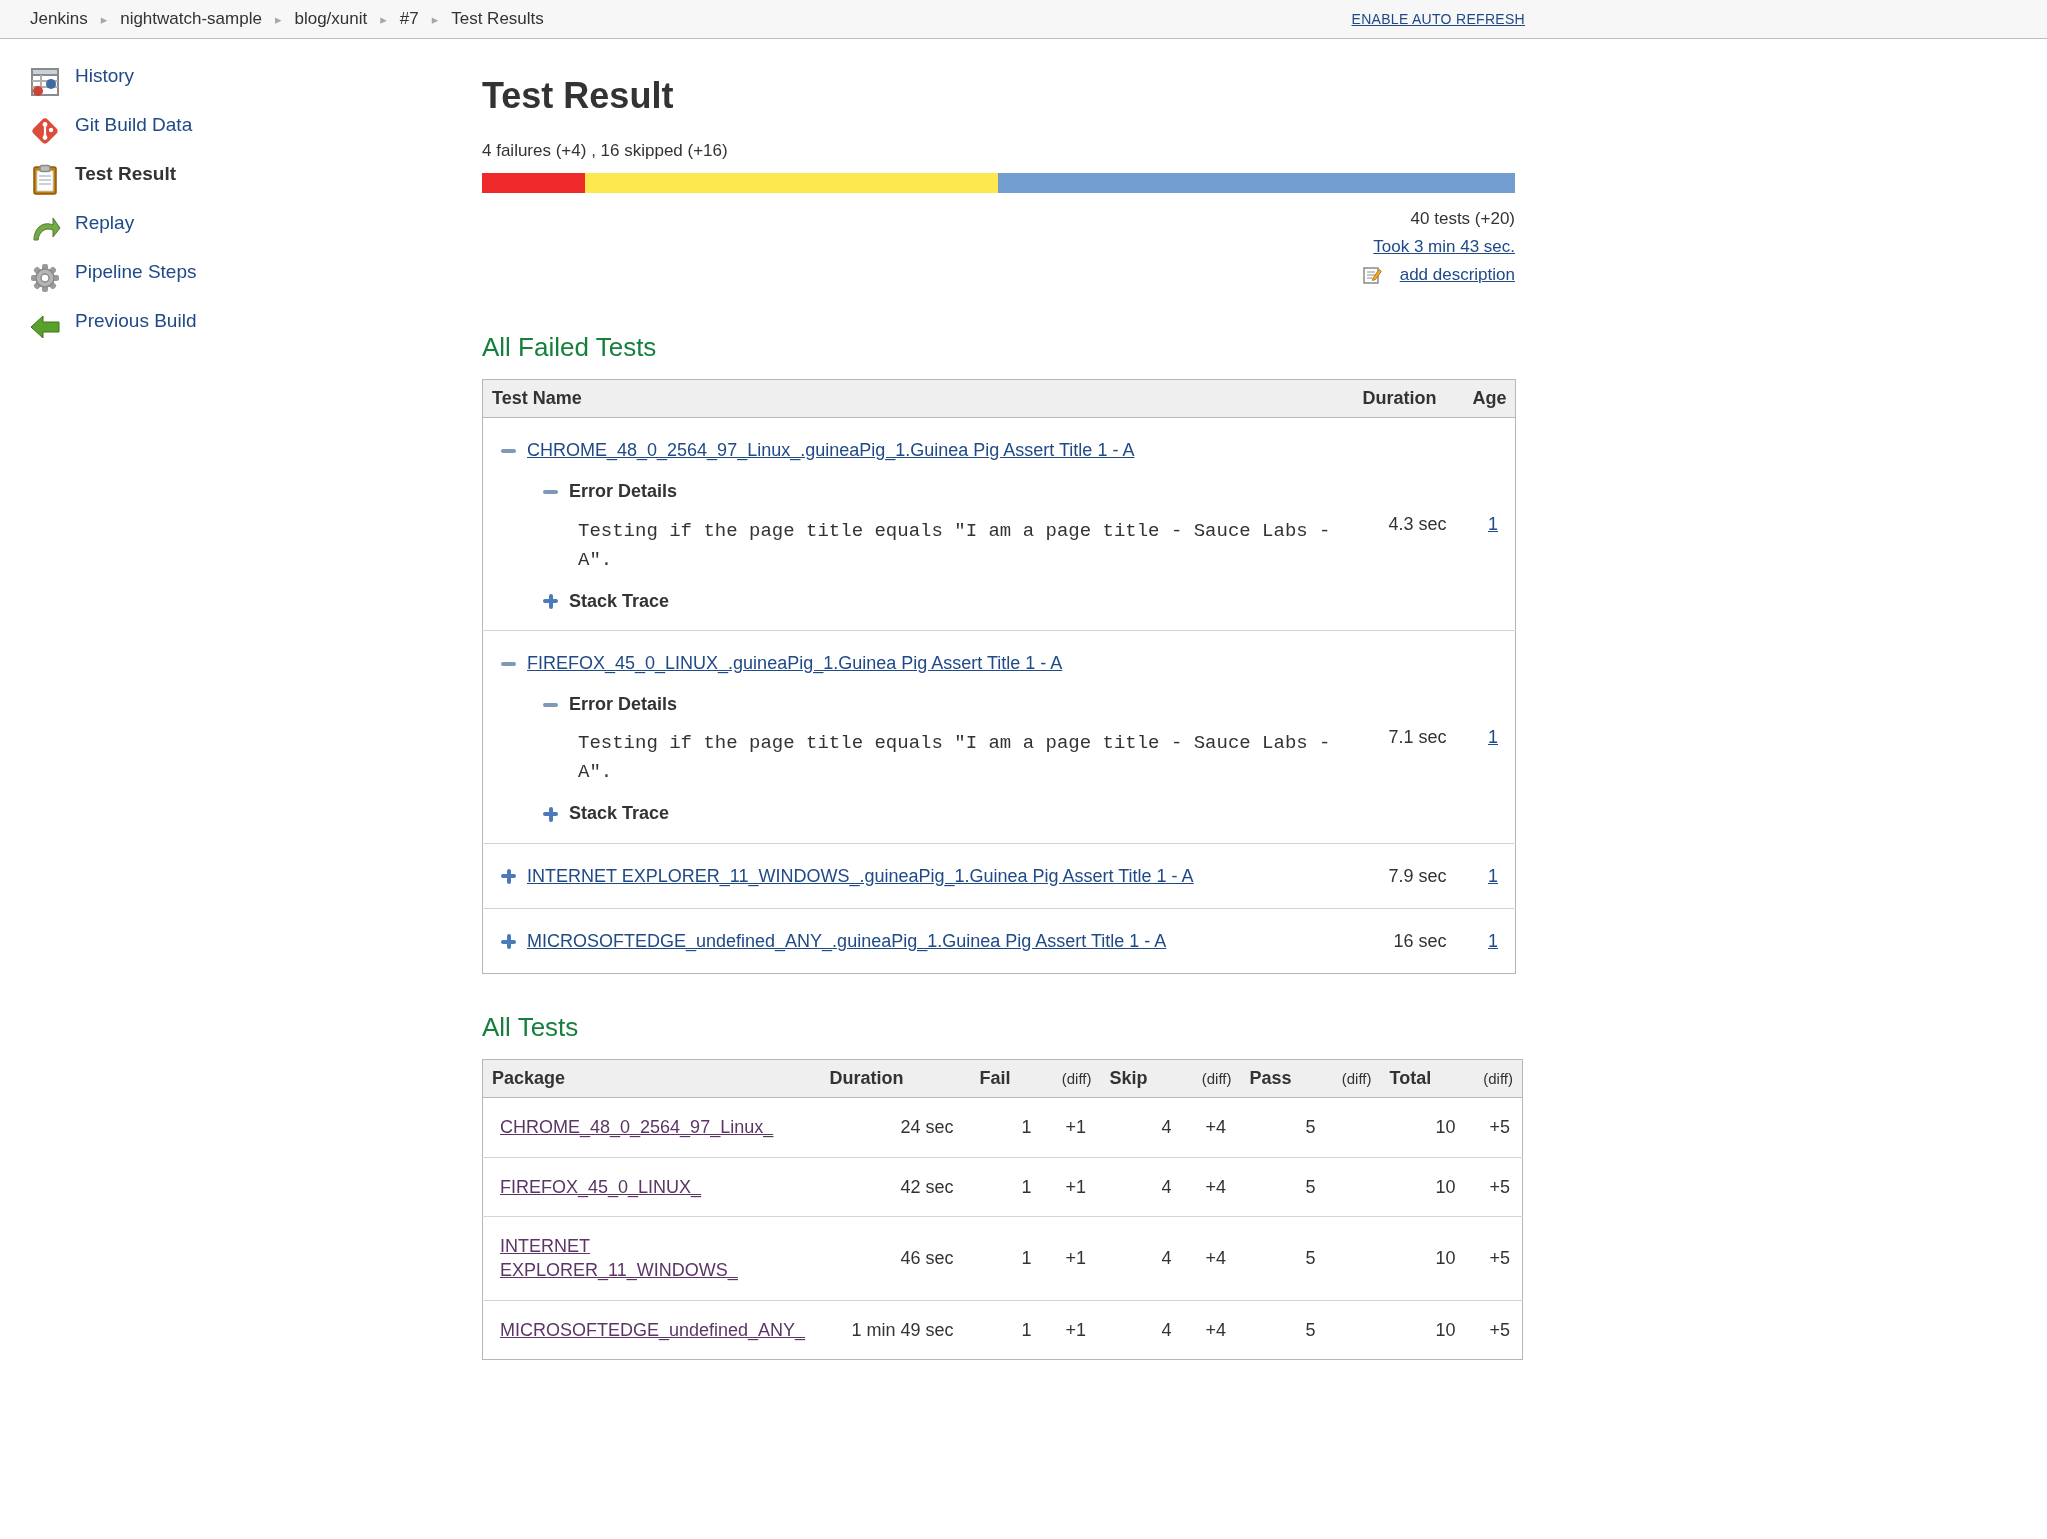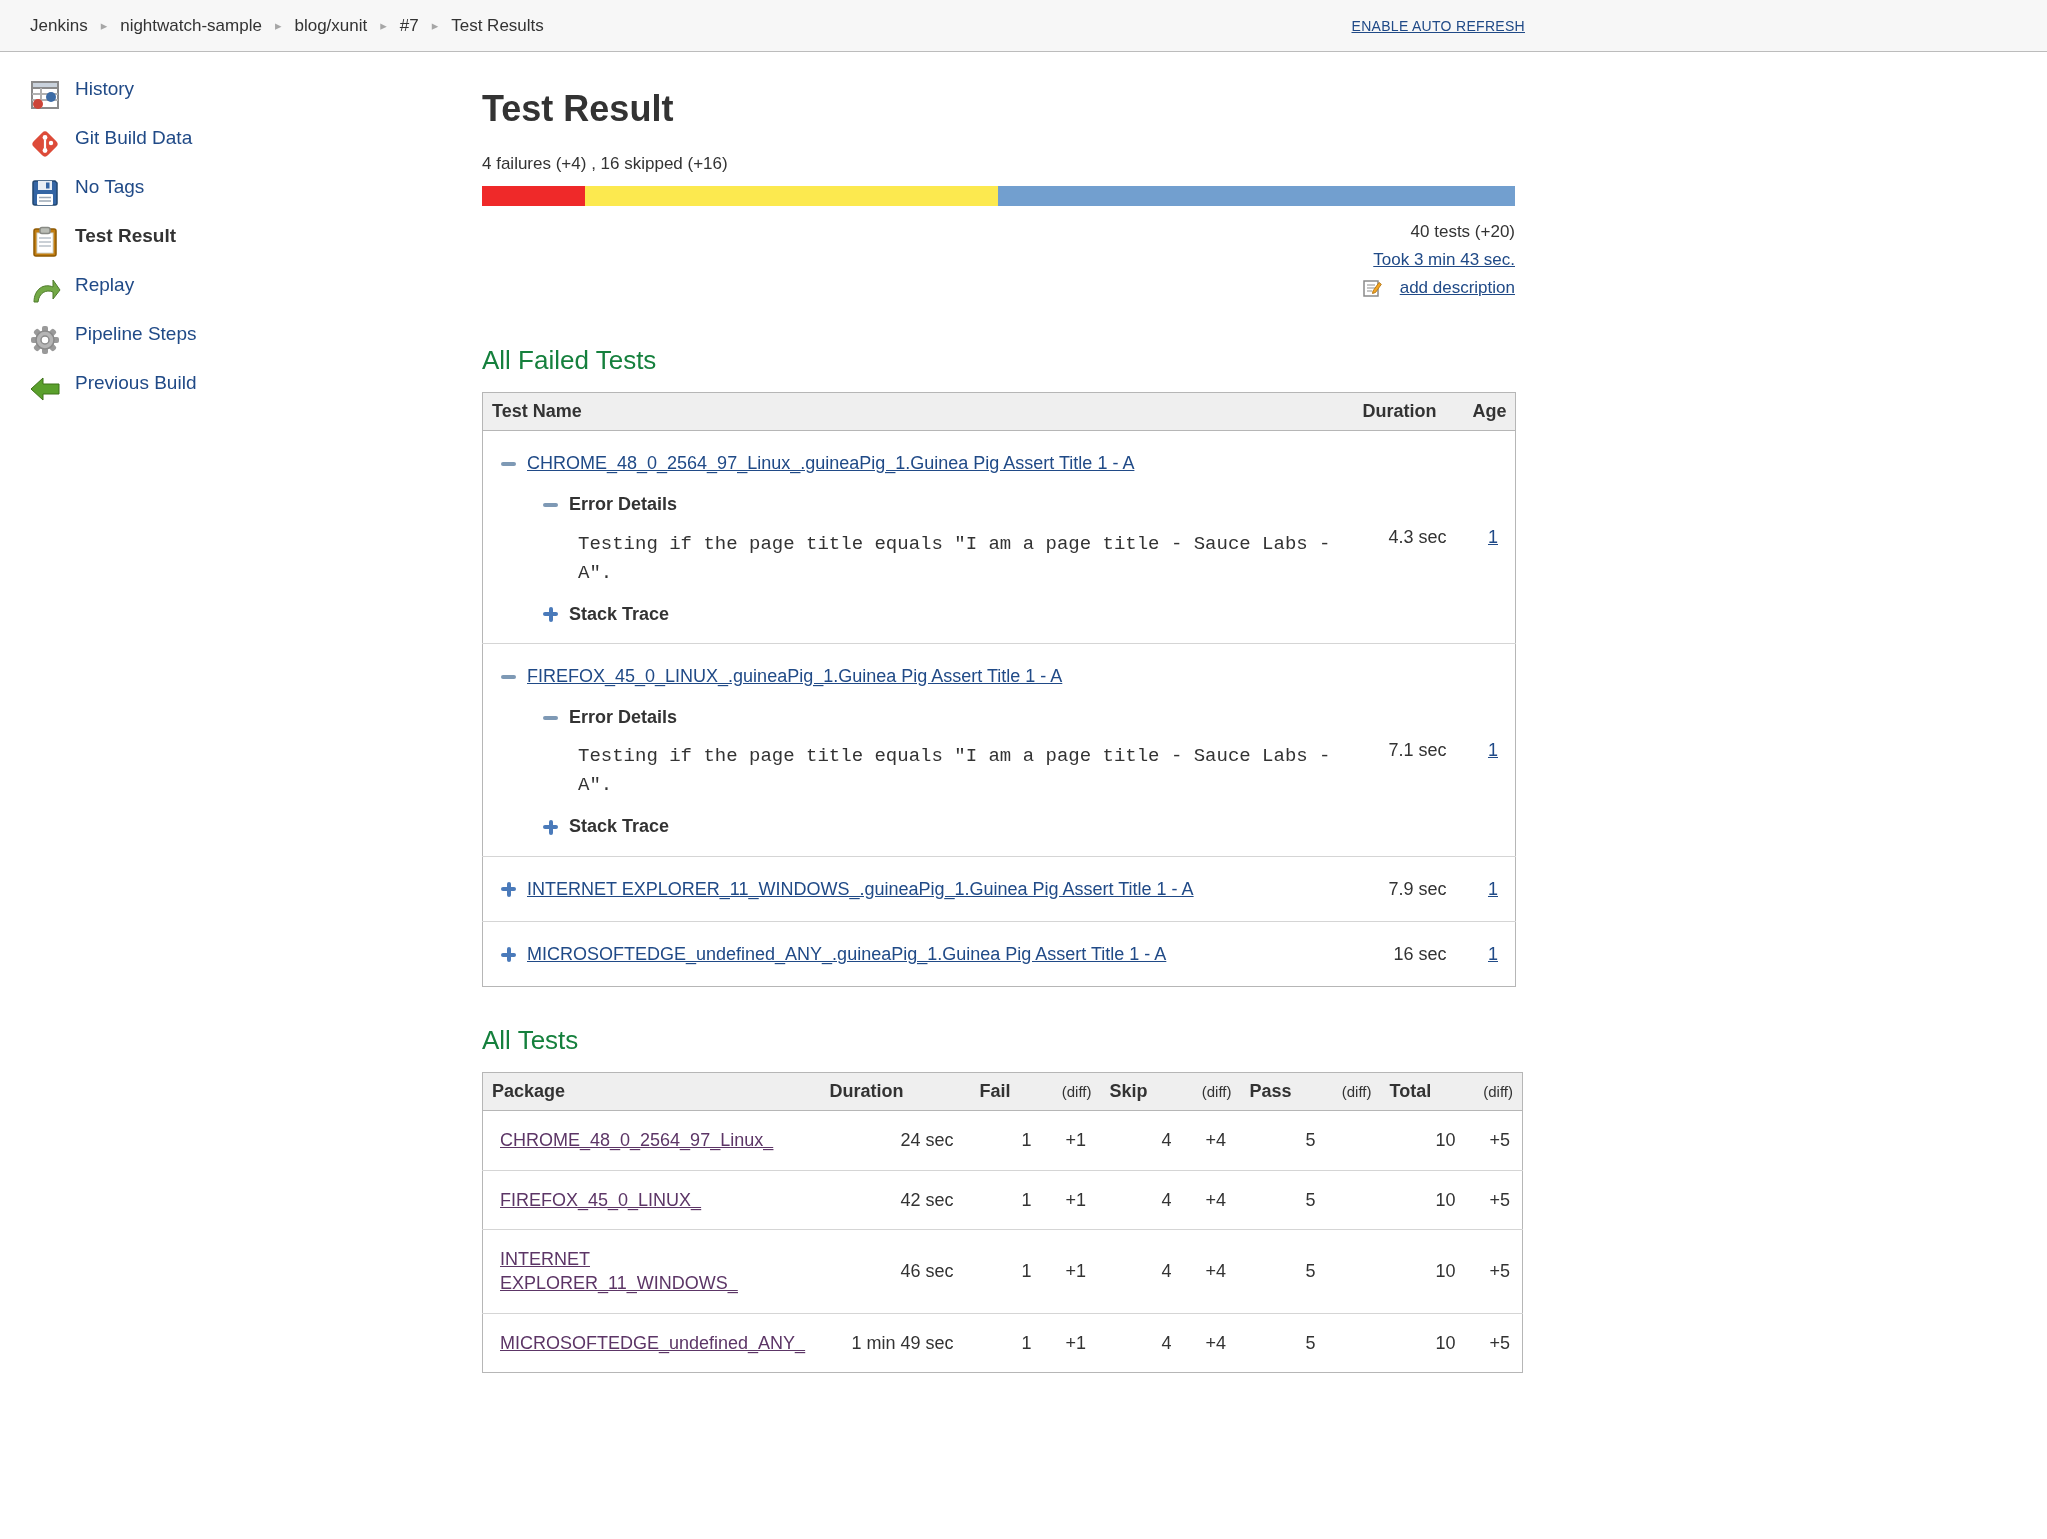--- a/index.html
+++ b/index.html
@@ -5,21 +5,21 @@
   * { box-sizing: border-box; }
   html,body { margin:0; padding:0; }
   body {
     width: 2047px; min-height: 1539px;
     background:#fff; color:#333;
     font-family:"Liberation Sans", sans-serif;
   }
   a { cursor:pointer; }
 
   
-  .topbar { height:52px; background:#f7f7f7; border-bottom:1px solid #bcbcbc; }
+  .topbar { height:39px; background:#f7f7f7; border-bottom:1px solid #bcbcbc; }
   .topbar-inner {
     width:1545px; height:100%; display:flex; align-items:center;
     padding:0 20px 0 30px; position:relative;
   }
   .crumb { font-size:17px; color:#333; text-decoration:none; }
   .crumb-sep { color:#a6a6a6; font-size:13px; margin:0 13px; }
   .auto-refresh {
     margin-left:auto; font-size:14px; letter-spacing:.3px;
     color:#204A87; text-decoration:underline;
   }
@@ -133,33 +133,20 @@
             <rect x="6" y="6" width="20" height="20" rx="4" transform="rotate(45 16 16)" fill="#dd4b39"></rect>
             <circle cx="16" cy="9.5" r="2.4" fill="#fff"></circle>
             <rect x="14.9" y="11.5" width="2.2" height="9" fill="#fff"></rect>
             <circle cx="16" cy="22.5" r="2.4" fill="#fff"></circle>
             <circle cx="22" cy="15" r="2.2" fill="#fff"></circle>
           </svg>
       </span>
       <span class="side-lbl">Git Build Data</span>
     </div>
 
-    <div class="side-item">
-      <span class="side-ico">
-        <svg viewBox="0 0 32 32">
-            <path d="M4 6 a2 2 0 0 1 2-2 h20 l2 2 v20 a2 2 0 0 1 -2 2 H6 a2 2 0 0 1 -2-2 Z" fill="#3465a4" stroke="#20456f" stroke-width="1.5"></path>
-            <rect x="9" y="4" width="14" height="9" fill="#e8eef5"></rect>
-            <rect x="17" y="5.5" width="3.5" height="6" fill="#3465a4"></rect>
-            <rect x="8" y="17" width="16" height="11" rx="1" fill="#fff"></rect>
-            <line x1="10" y1="20.5" x2="22" y2="20.5" stroke="#9aa7b5" stroke-width="1.5"></line>
-            <line x1="10" y1="24" x2="22" y2="24" stroke="#9aa7b5" stroke-width="1.5"></line>
-          </svg>
-      </span>
-      <span class="side-lbl">No Tags</span>
-    </div>
 
     <div class="side-item active">
       <span class="side-ico">
         <svg viewBox="0 0 32 32">
             <rect x="5" y="3" width="22" height="27" rx="2" fill="#c17d11" stroke="#8f5902" stroke-width="1.5"></rect>
             <rect x="8" y="7" width="16" height="20" fill="#fff" stroke="#d3d7cf" stroke-width="1"></rect>
             <line x1="10" y1="12" x2="22" y2="12" stroke="#b9c0c8" stroke-width="1.5"></line>
             <line x1="10" y1="16" x2="22" y2="16" stroke="#b9c0c8" stroke-width="1.5"></line>
             <line x1="10" y1="20" x2="22" y2="20" stroke="#b9c0c8" stroke-width="1.5"></line>
             <rect x="11" y="1.5" width="10" height="6" rx="2" fill="#babdb6" stroke="#888a85" stroke-width="1.5"></rect>

